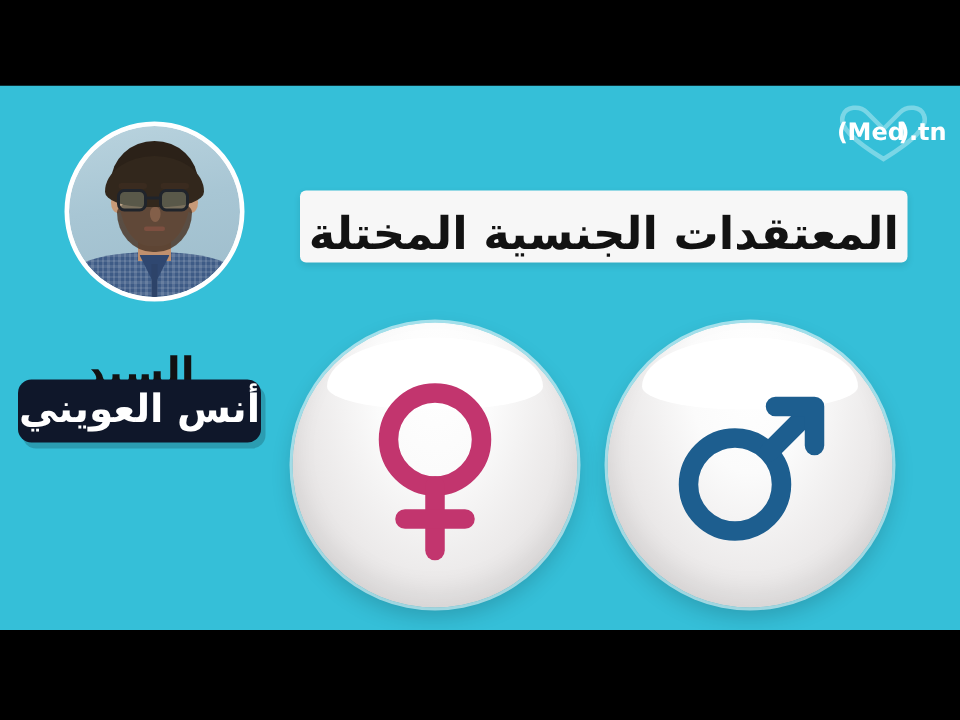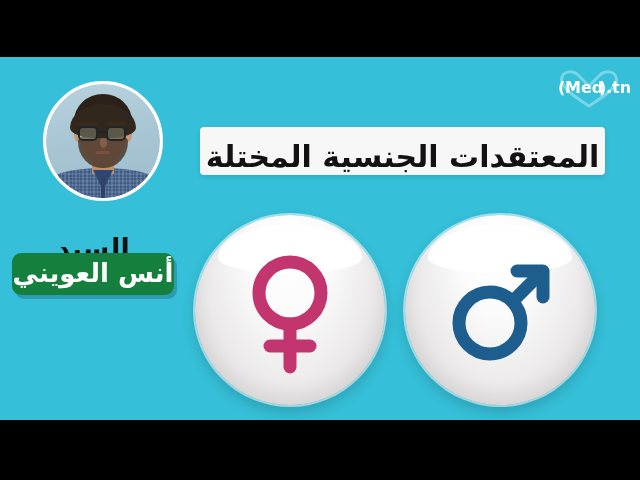--- a/index.html
+++ b/index.html
@@ -194,21 +194,21 @@
     letter-spacing: 0px;
     direction: rtl;
     text-shadow: 0 1px 0 rgba(255,255,255,0.12);
   }
   #name-badge {
     position: absolute;
     left: 12px;
     top: 196px;
     width: 162px;
     height: 42px;
-    background: #15803d;
+    background: #0f172a;
     border-radius: 9px;
     display: flex;
     align-items: center;
     justify-content: center;
     box-shadow: 3px 4px 0 rgba(0,0,0,0.18);
   }
   #name-badge-text {
     color: #ffffff;
     font-size: 26px;
     font-weight: bold;

